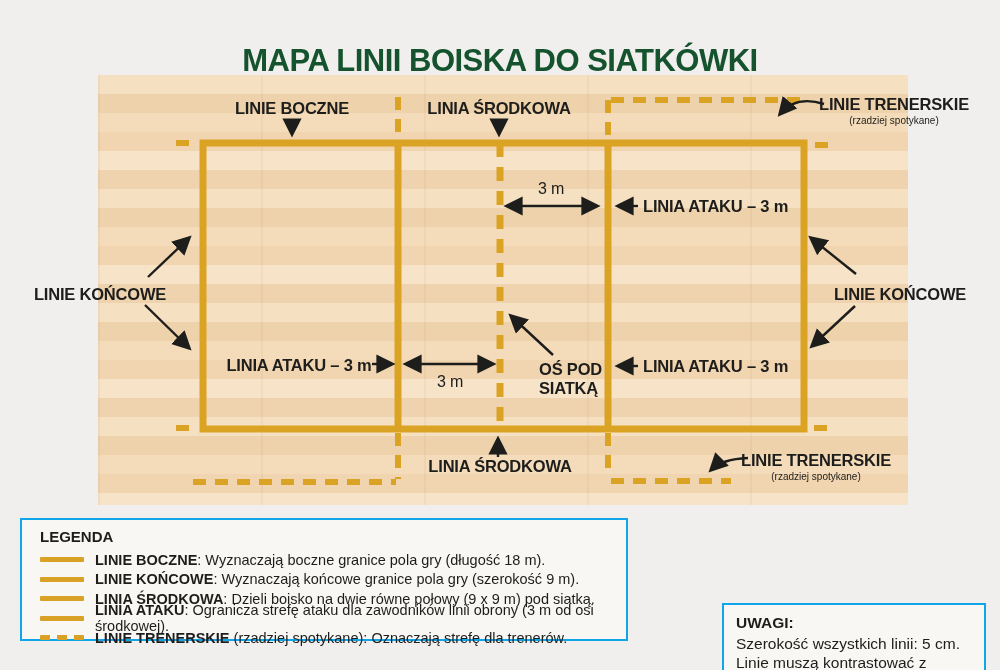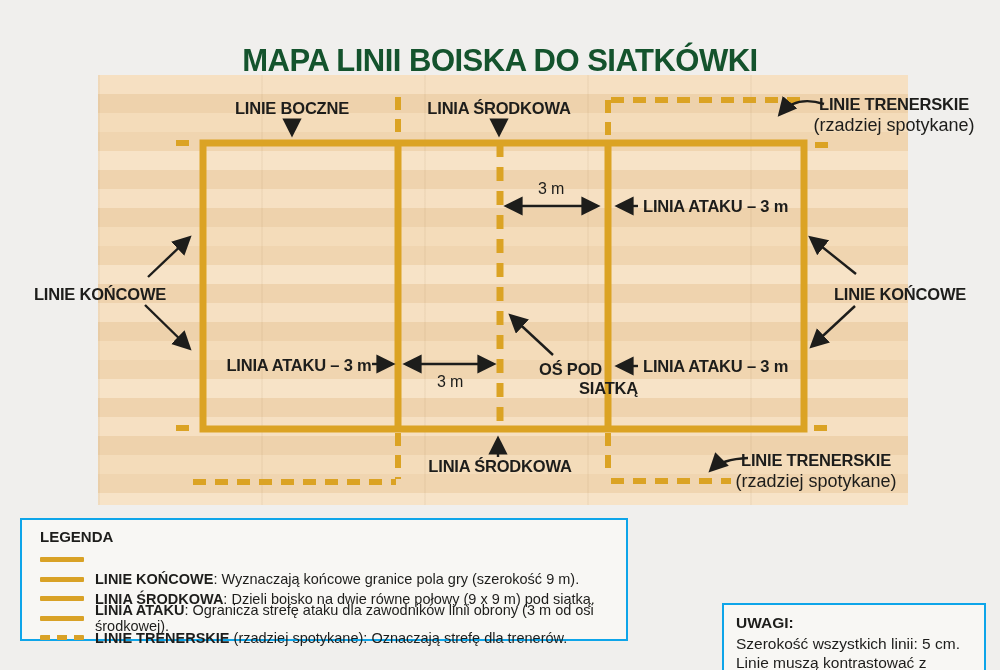--- a/index.html
+++ b/index.html
@@ -12,21 +12,21 @@
   .floor{position:absolute;left:98px;top:75px;width:810px;height:430px;
     background-color:#f2d8b4;
     background-image:
       repeating-linear-gradient(90deg, rgba(120,80,30,0.05) 0 2px, rgba(0,0,0,0) 2px 163px),
       repeating-linear-gradient(180deg, #f6e0c2 0 19px, #eed2ac 19px 38px, #f4dcba 38px 57px, #f0d5b0 57px 76px, #f7e3c7 76px 95px, #efd3ae 95px 114px);}
 
   svg.overlay{position:absolute;left:0;top:0;width:1000px;height:670px;}
 
   .lbl{position:absolute;color:#1d1d1b;font-weight:bold;font-size:16.5px;letter-spacing:-0.2px;white-space:nowrap;}
   .lbl.c{transform:translateX(-50%);}
-  .lbl .sub{display:block;font-weight:normal;font-size:18px;letter-spacing:0;margin-top:1px;}
+  .lbl .sub{display:block;font-weight:normal;font-size:10px;letter-spacing:0;margin-top:1px;}
   .lbl.center-text{text-align:center;}
   .lbl.thin{font-weight:normal;font-size:16px;}
 
   .panel{position:absolute;background:#f8f7f4;border:2px solid #0ea5e9;color:#1d1d1b;}
   .legend{left:20px;top:518px;width:608px;height:123px;padding:8px 0 0 18px;box-sizing:border-box;}
   .legend-heading{font-size:15px;font-weight:bold;margin-bottom:5px;}
   .legend-row{display:flex;align-items:center;height:19.5px;font-size:14.5px;}
   .swatch{width:44px;height:5px;margin-right:11px;flex:0 0 44px;border-radius:1px;}
   .swatch.solid{background:#d9a226;}
   .swatch.dashed{background:repeating-linear-gradient(90deg,#d9a226 0 10px,rgba(0,0,0,0) 10px 17px);}
@@ -109,37 +109,38 @@
   <div class="lbl c" style="left:100px;top:285px;">LINIE KOŃCOWE</div>
 
   <div class="lbl c" style="left:900px;top:285px;">LINIE KOŃCOWE</div>
 
   <div class="lbl c" style="left:299px;top:356px;">LINIA ATAKU – 3 m</div>
 
   <div class="lbl c thin" style="left:450px;top:373px;">3 m</div>
 
   <div class="lbl" style="left:539px;top:360px;line-height:19px;">
     <span style="display:block;">OŚ POD</span>
-    <span style="display:block;margin-left:40px;">SIATKĄ</span>
+    <span style="display:block;">SIATKĄ</span>
   </div>
 
   <div class="lbl" style="left:643px;top:357px;">LINIA ATAKU – 3 m</div>
 
   <div class="lbl c" style="left:500px;top:457px;">LINIA ŚRODKOWA</div>
 
   <div class="lbl c center-text" style="left:816px;top:451px;">
     <span>LINIE TRENERSKIE</span>
     <span class="sub">(rzadziej spotykane)</span>
   </div>
 
   <div class="panel legend">
     <div class="legend-heading">LEGENDA</div>
 
     <div class="legend-row">
       <span class="swatch solid"></span>
+      <span><b>LINIE BOCZNE</b><span>: Wyznaczają boczne granice pola gry (długość 18 m).</span></span>
     </div>
     <div class="legend-row">
       <span class="swatch solid"></span>
       <span><b>LINIE KOŃCOWE</b><span>: Wyznaczają końcowe granice pola gry (szerokość 9 m).</span></span>
     </div>
     <div class="legend-row">
       <span class="swatch solid"></span>
       <span><b>LINIA ŚRODKOWA</b><span>: Dzieli boisko na dwie równe połowy (9 x 9 m) pod siatką.</span></span>
     </div>
     <div class="legend-row">

